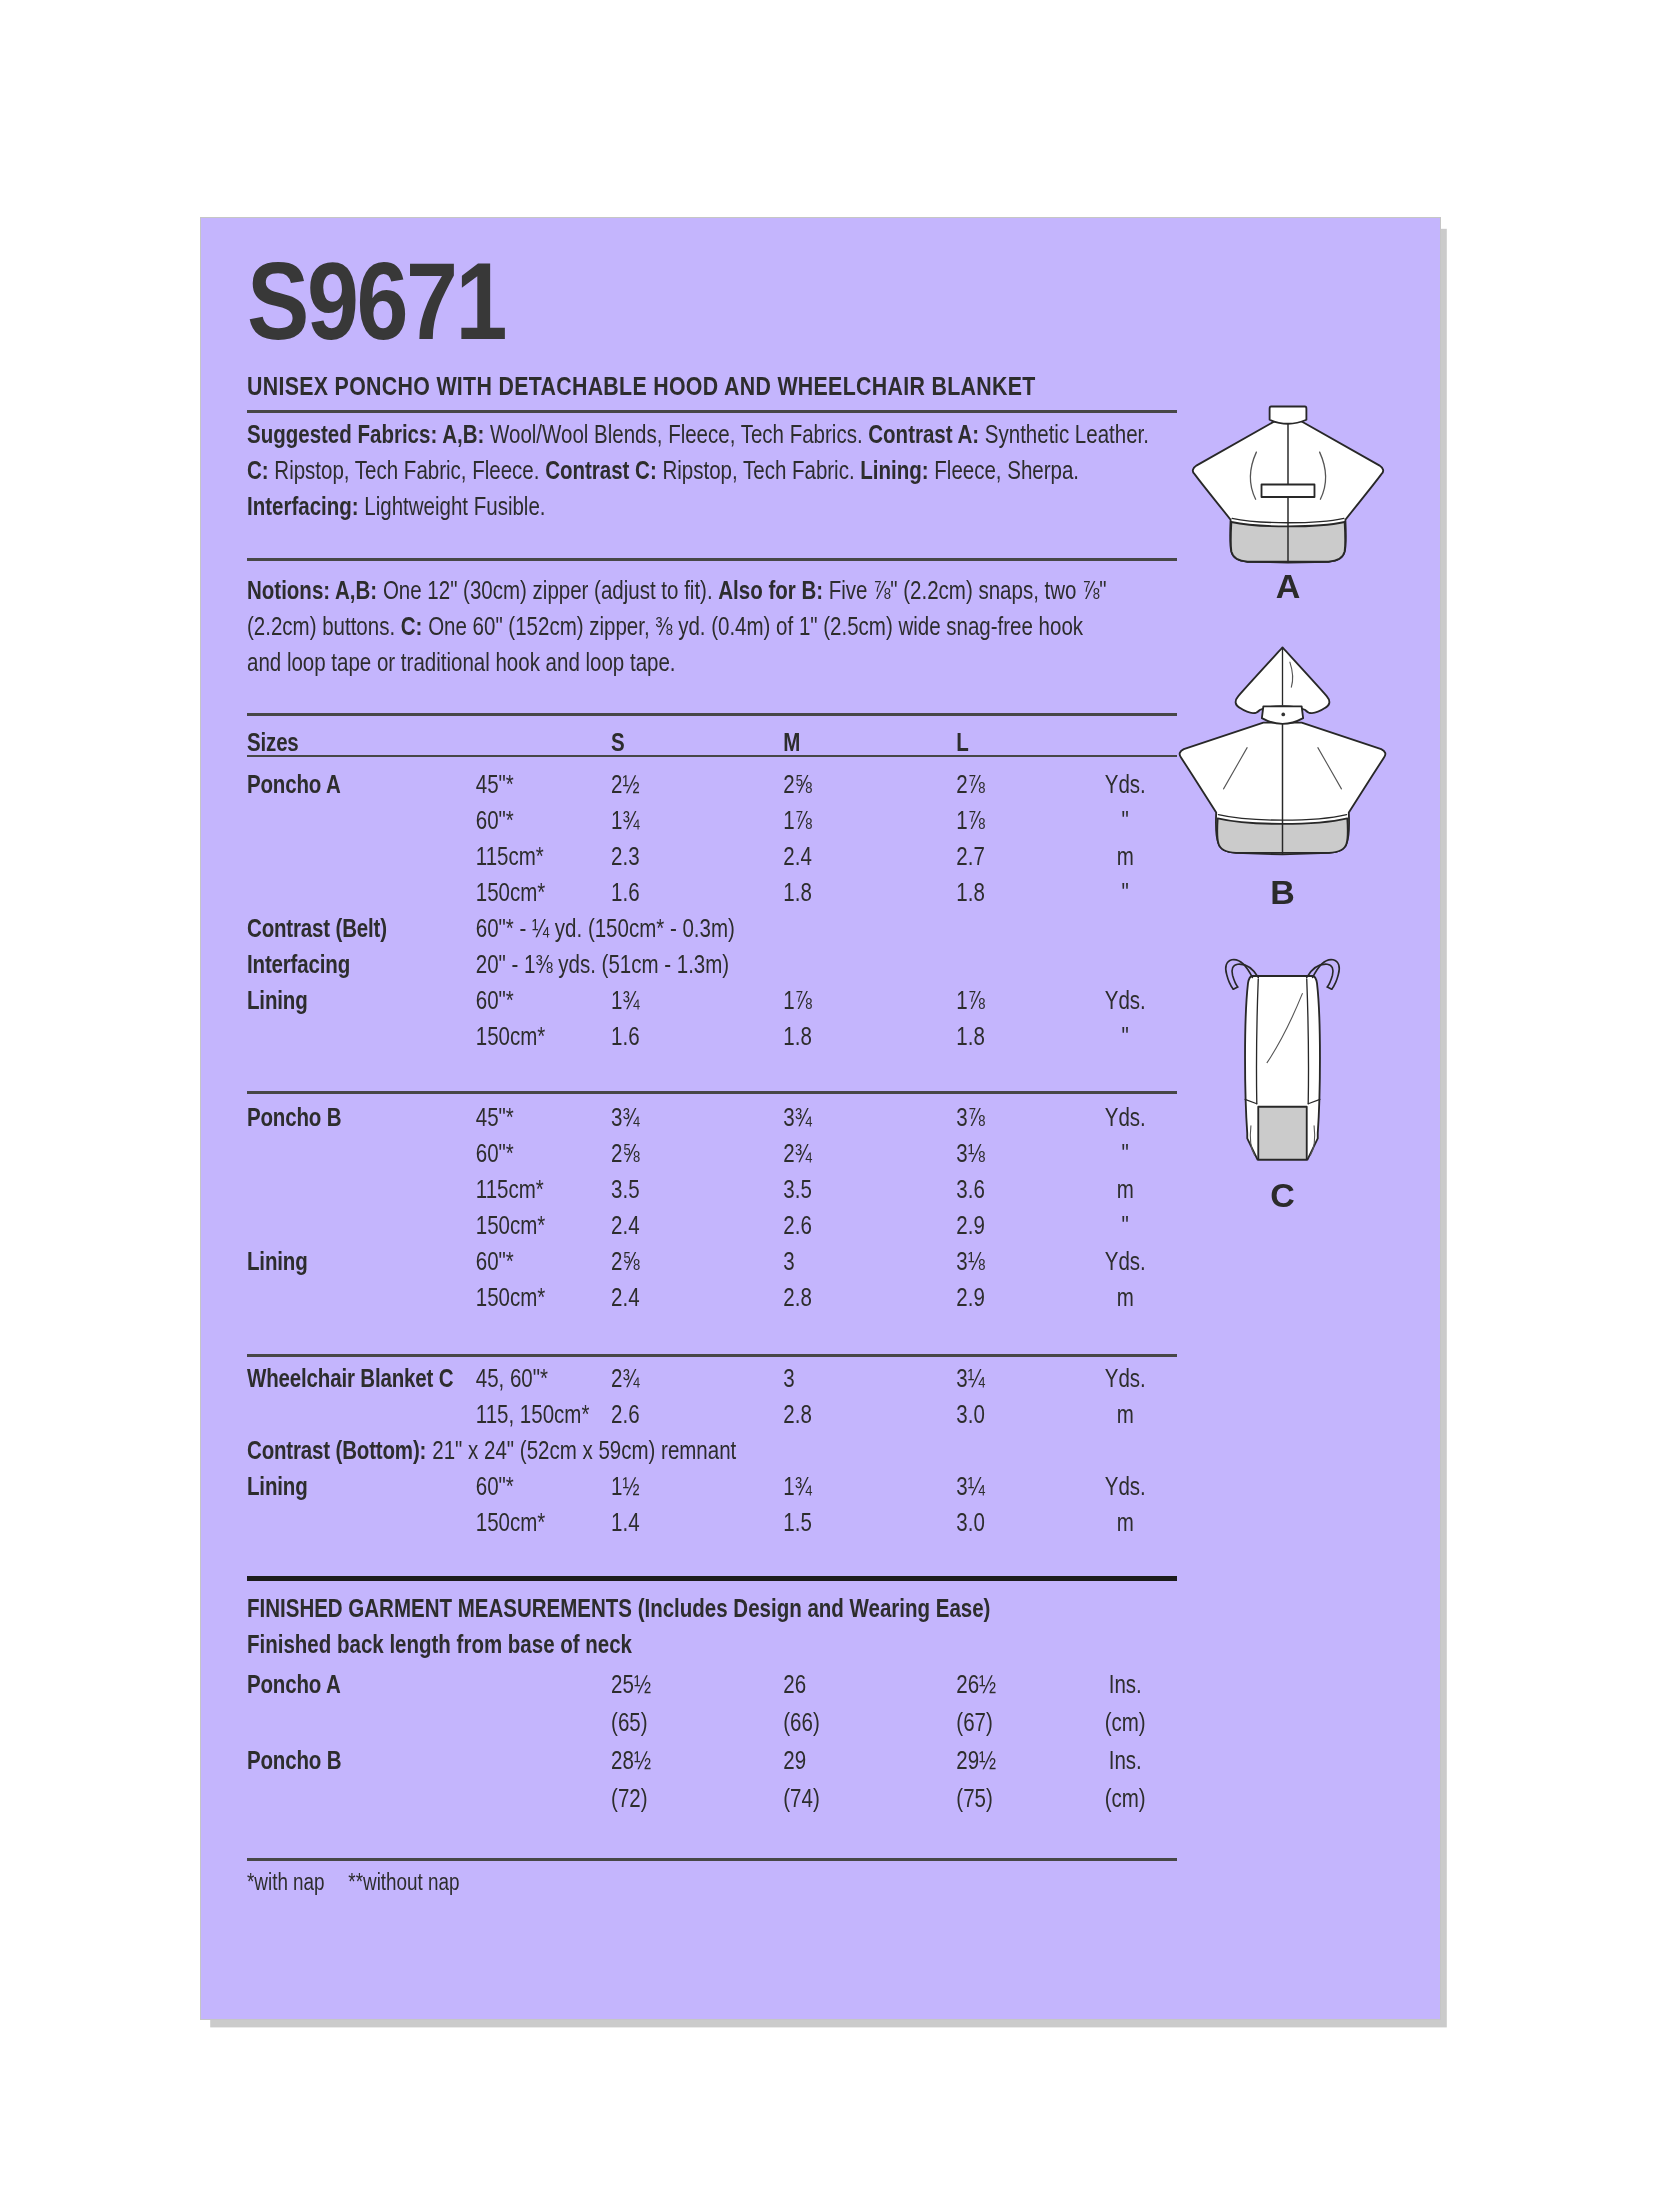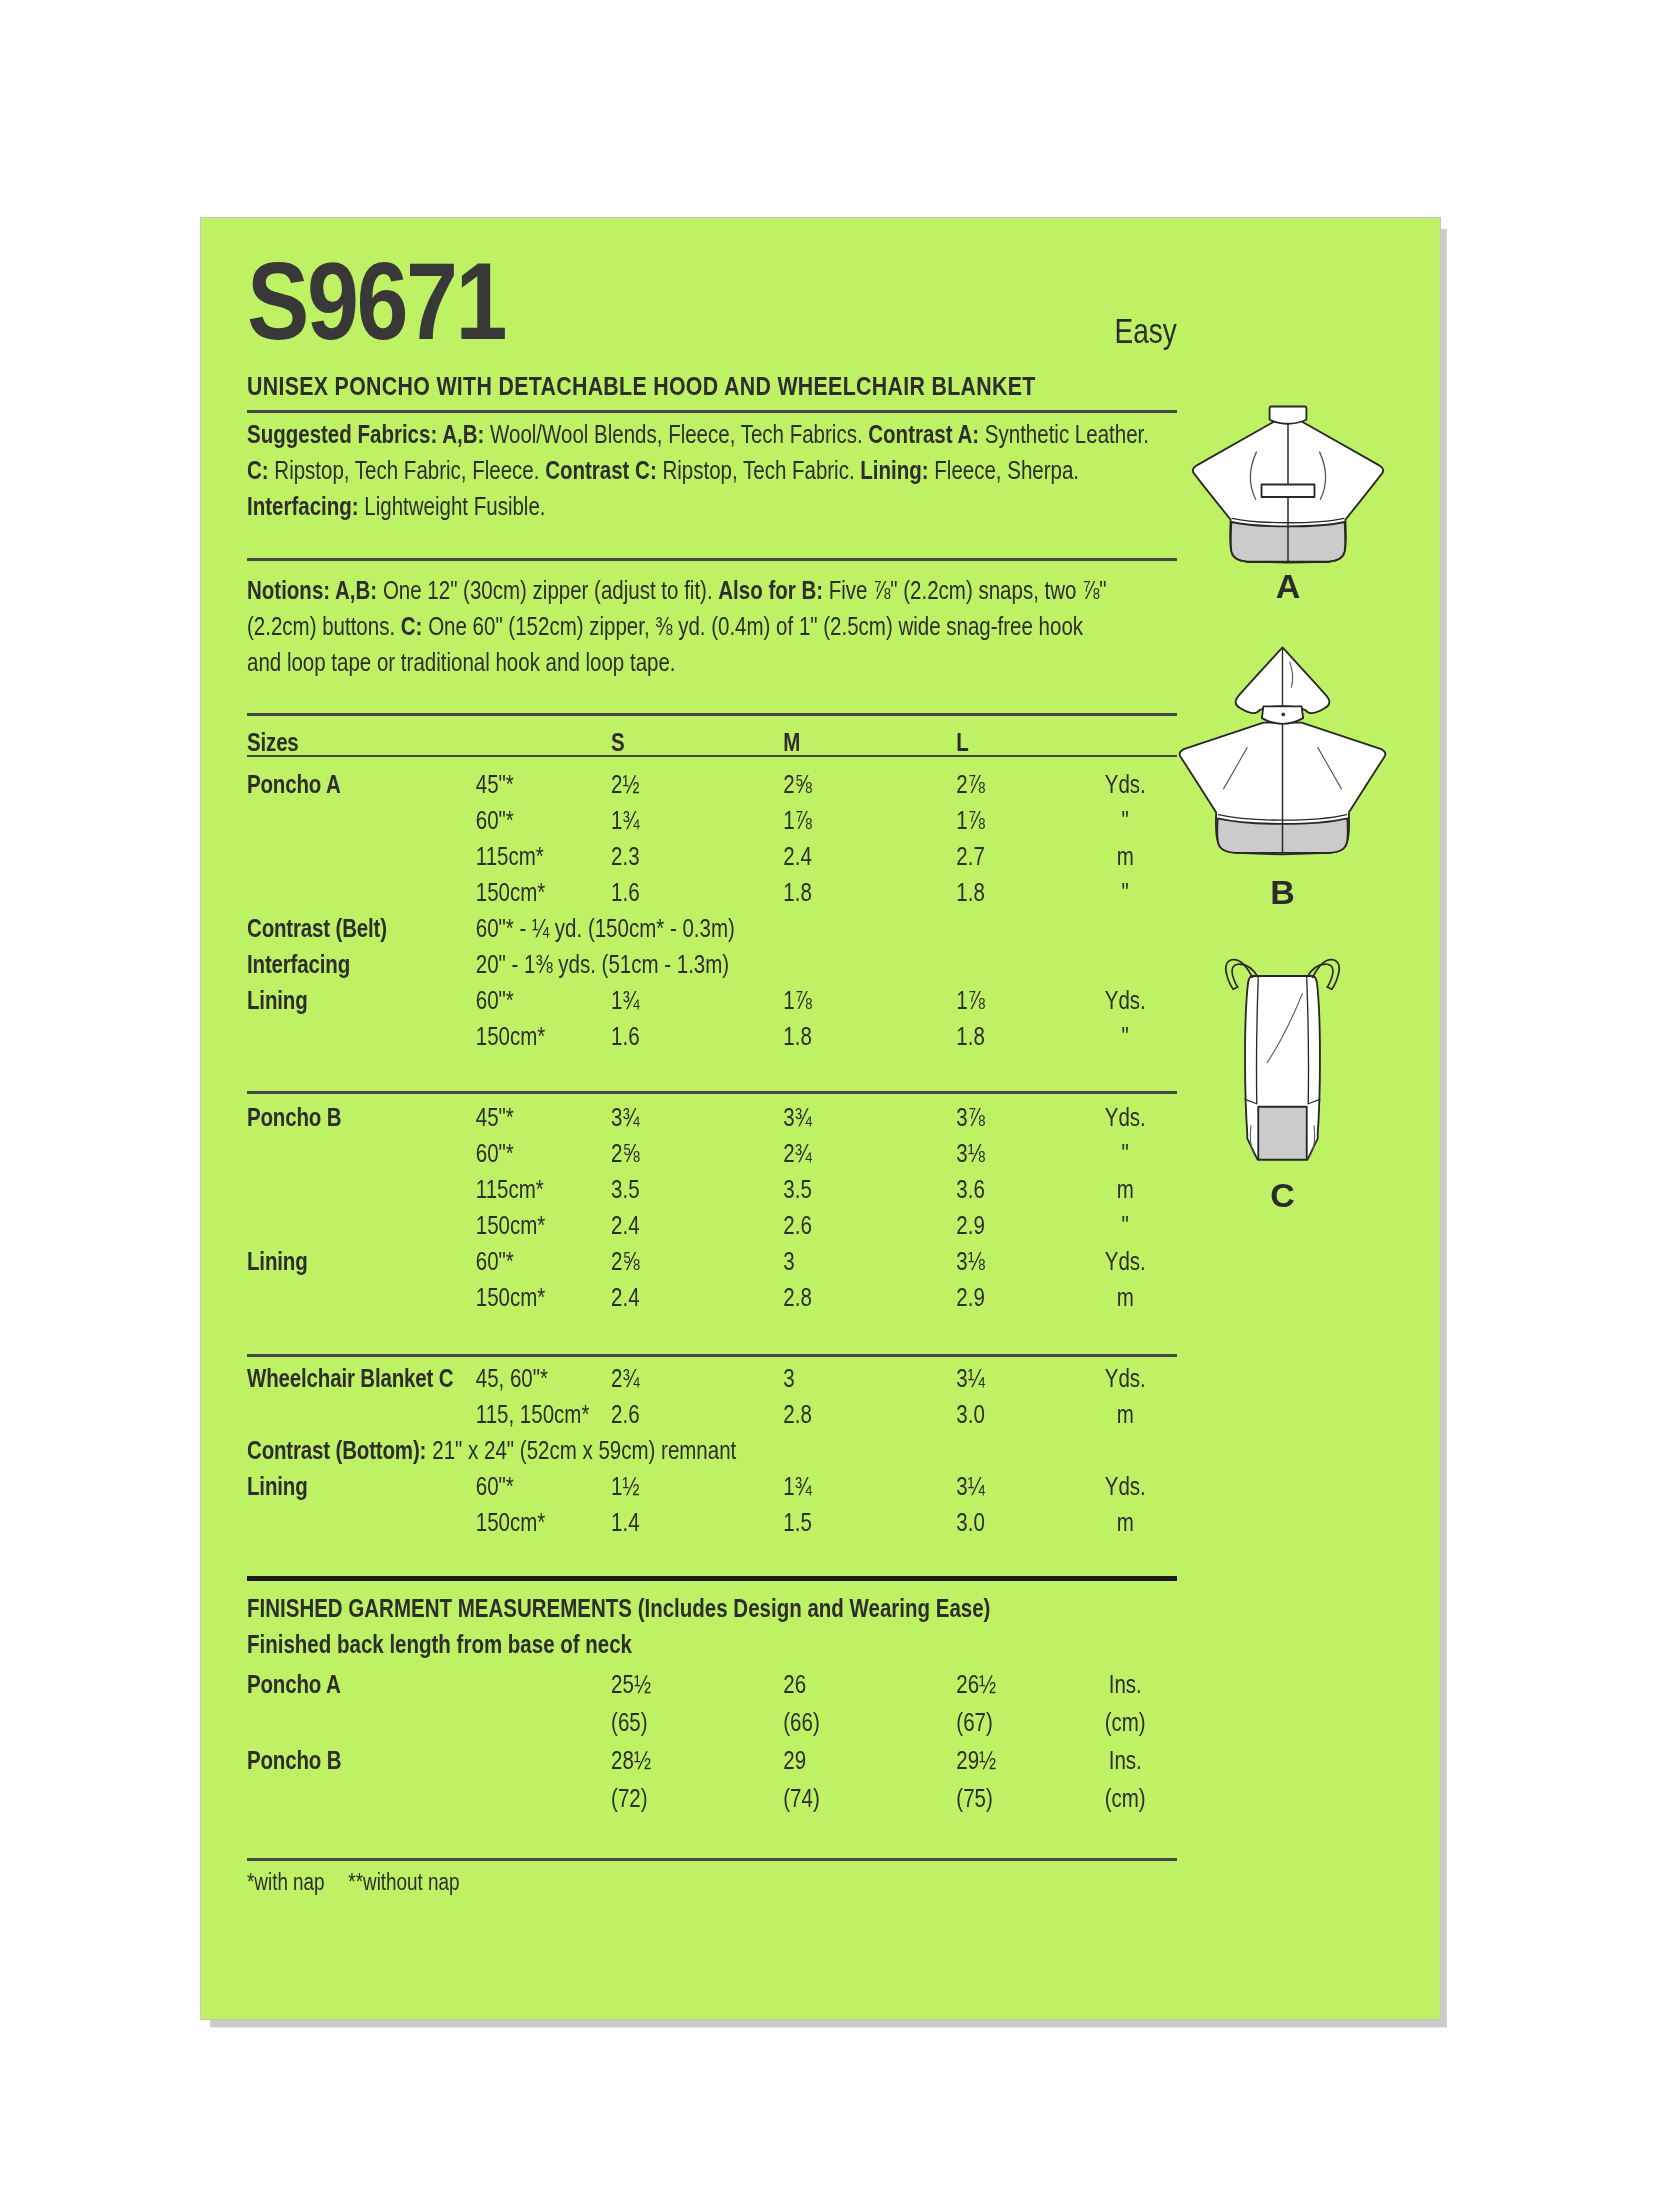--- a/index.html
+++ b/index.html
@@ -4,21 +4,21 @@
 <style>
   html,body { margin:0; padding:0; }
   body {
     width:1654px; height:2205px; position:relative;
     background:#ffffff; color:#2d2d2d;
     font-family:"Liberation Sans", sans-serif;
     overflow:hidden;
   }
   .page {
     position:absolute; left:200px; top:217px; width:1239px; height:1801px;
-    background:#bef264; border:0.7px solid #c6c6c6;
+    background:#c4b5fd; border:0.7px solid #c6c6c6;
     box-shadow:8px 9.6px 0 -2.2px #cbcbcb;
   }
   
   .cx {
     position:absolute; left:46px; width:1134px;
     transform:scaleX(0.82); transform-origin:0 0;
     font-size:25px; white-space:nowrap;
   }
   .title {
     top:28px; font-size:110px; line-height:110px; font-weight:bold;
@@ -77,23 +77,20 @@
   .figC .vlabel { margin-top:13.2px; }
   svg { display:block; }
 </style>
 </head>
 <body>
 
 <div class="page">
 
   <div class="cx title">S9671</div>
 
-  <div class="easy-row">
-    <span class="easy">Easy</span>
-  </div>
 
   <div class="cx doc-title">UNISEX PONCHO WITH DETACHABLE HOOD AND WHEELCHAIR BLANKET</div>
 
   <div class="rule r1"></div>
 
   <div class="cx para fabrics"><b>Suggested Fabrics: A,B: </b><span>Wool/Wool Blends, Fleece, Tech Fabrics. </span><b>Contrast A: </b><span>Synthetic Leather.</span><br><b>C: </b><span>Ripstop, Tech Fabric, Fleece. </span><b>Contrast C: </b><span>Ripstop, Tech Fabric. </span><b>Lining: </b><span>Fleece, Sherpa.</span><br><b>Interfacing: </b><span>Lightweight Fusible.</span></div>
 
   <div class="rule r2"></div>
 
   <div class="cx para notions"><b>Notions: A,B: </b><span>One 12" (30cm) zipper (adjust to fit). </span><b>Also for B: </b><span>Five ⅞" (2.2cm) snaps, two ⅞"</span><br><span>(2.2cm) buttons. </span><b>C: </b><span>One 60" (152cm) zipper, ⅜ yd. (0.4m) of 1" (2.5cm) wide snag-free hook</span><br><span>and loop tape or traditional hook and loop tape.</span></div>

